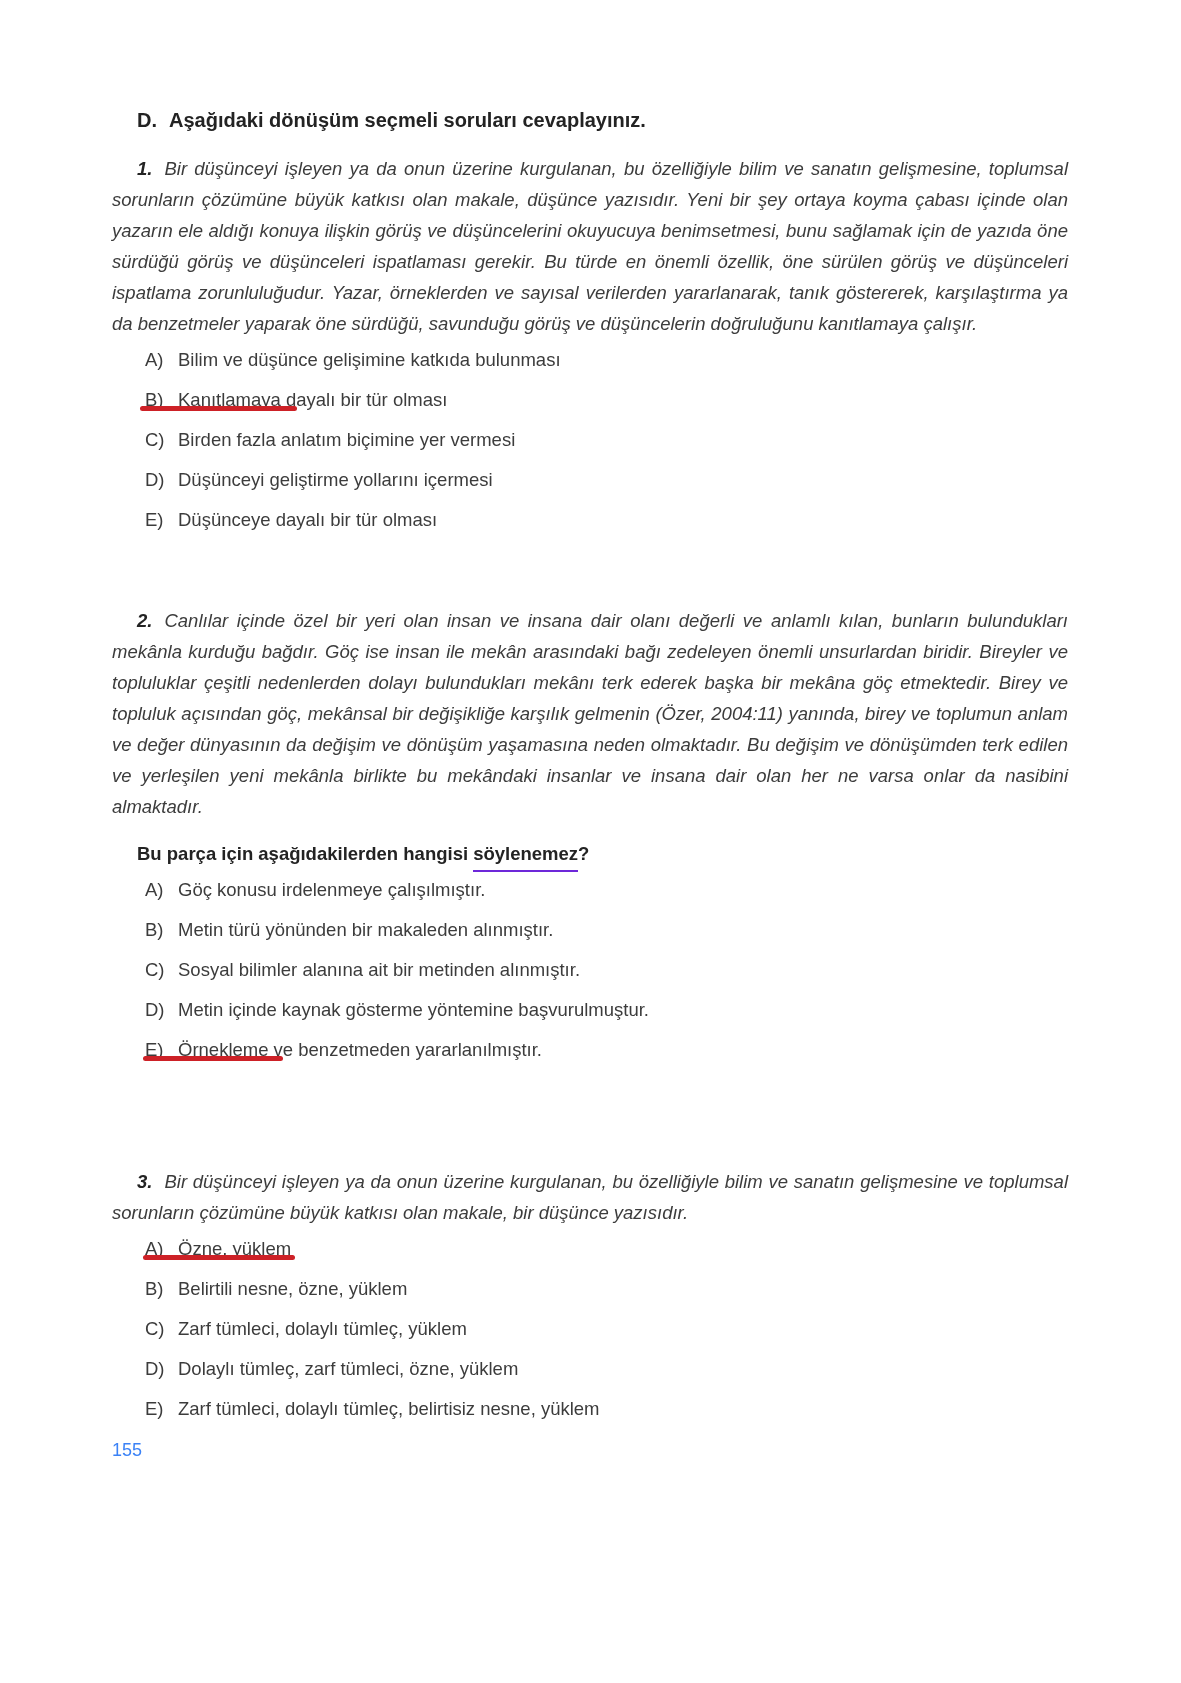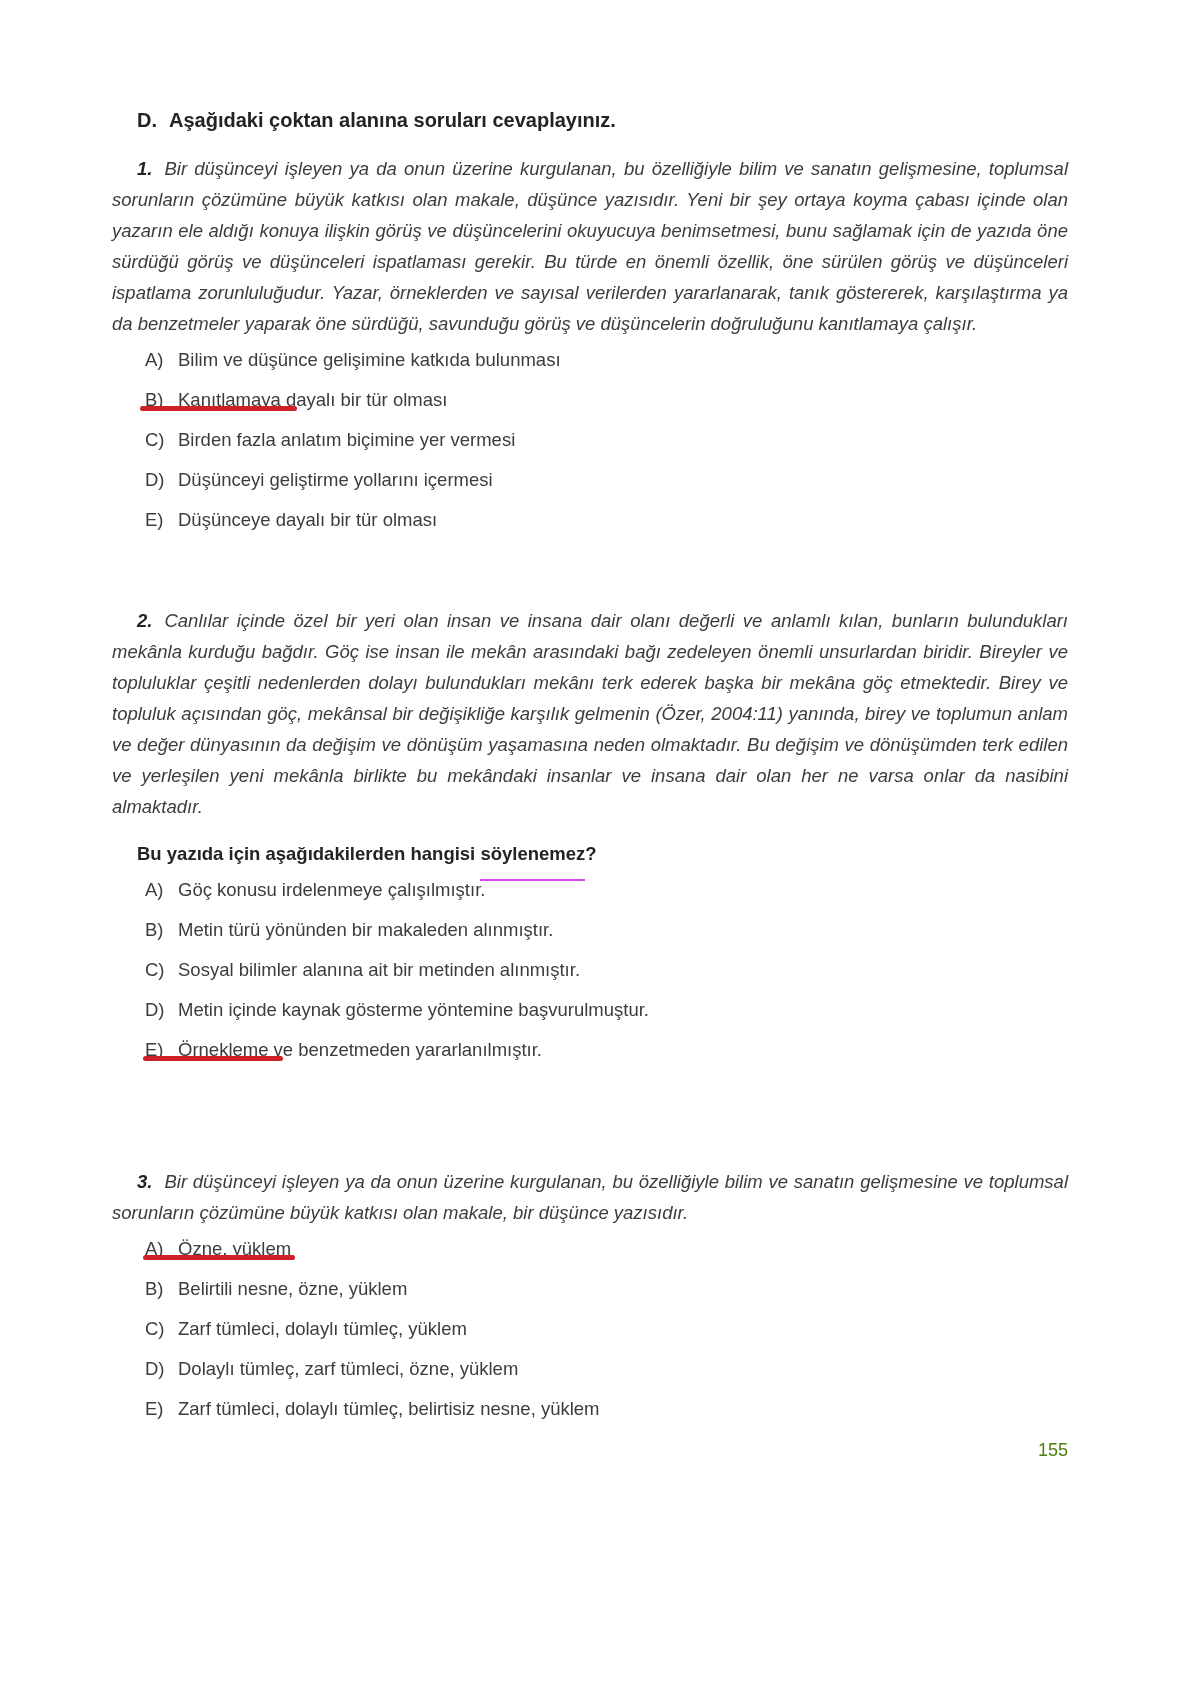--- a/index.html
+++ b/index.html
@@ -27,21 +27,21 @@
     font-size:18.5px;line-height:31px;
     text-align:justify;text-indent:25px;font-style:italic;
   }
   .qnum{color:#232323;margin-right:12px;}
   .stem{
     margin:16px 0 0 0;
     font-weight:bold;font-size:18.5px;line-height:31px;
     text-align:justify;text-indent:25px;color:#232323;
   }
   .q1 .stem{margin-top:24px;}
-  .stem .u{border-bottom:2px solid #d946ef;padding-bottom:15px;}
+  .stem .u{border-bottom:2px solid #6d28d9;padding-bottom:6px;}
   .options{margin:8px 0 0 0;padding:0;list-style:none;}
   .option{
     position:relative;
     display:flex;
     margin:0 0 15px 33px;
     font-size:18.5px;line-height:25px;
   }
   .letter{flex:0 0 33px;width:33px;}
   .otext{flex:1;}
   .rline{
@@ -50,30 +50,30 @@
     display:block;
   }
   .rl-q1b{left:-5px;width:157px;}
   .rl-q2e{left:-2px;width:140px;}
   .rl-q3a{left:-2px;width:152px;}
   .q1{margin-top:17px;}
   .q2{margin-top:73px;}
   .q3{margin-top:104px;}
   .pagenum{
     margin-top:0;
-    text-align:right;
-    font-size:18px;line-height:28px;color:#4d7c0f;
+    text-align:left;
+    font-size:18px;line-height:28px;color:#3b82f6;
   }
 </style>
 </head>
 <body>
 
 <div class="page">
 
-  <h2 class="sec"><b class="seclabel">D.</b><span>Aşağıdaki çoktan alanına soruları cevaplayınız.</span></h2>
+  <h2 class="sec"><b class="seclabel">D.</b><span>Aşağıdaki dönüşüm seçmeli soruları cevaplayınız.</span></h2>
 
   <section class="question q1">
     <p class="qpara"><b class="qnum">1.</b><span>Bir düşünceyi işleyen ya da onun üzerine kurgulanan, bu özelliğiyle bilim ve sanatın gelişmesine, toplumsal sorunların çözümüne büyük katkısı olan makale, düşünce yazısıdır. Yeni bir şey ortaya koyma çabası içinde olan yazarın ele aldığı konuya ilişkin görüş ve düşüncelerini okuyucuya benimsetmesi, bunu sağlamak için de yazıda öne sürdüğü görüş ve düşünceleri ispatlaması gerekir. Bu türde en önemli özellik, öne sürülen görüş ve düşünceleri ispatlama zorunluluğudur. Yazar, örneklerden ve sayısal verilerden yararlanarak, tanık göstererek, karşılaştırma ya da benzetmeler yaparak öne sürdüğü, savunduğu görüş ve düşüncelerin doğruluğunu kanıtlamaya çalışır.</span></p>
     <ul class="options">
       <li class="option">
         <span class="letter">A)</span>
         <span class="otext">Bilim ve düşünce gelişimine katkıda bulunması</span>
       </li>
       <li class="option">
         <span class="letter">B)</span>
@@ -90,21 +90,21 @@
       </li>
       <li class="option">
         <span class="letter">E)</span>
         <span class="otext">Düşünceye dayalı bir tür olması</span>
       </li>
     </ul>
   </section>
 
   <section class="question q2">
     <p class="qpara"><b class="qnum">2.</b><span>Canlılar içinde özel bir yeri olan insan ve insana dair olanı değerli ve anlamlı kılan, bunların bulundukları mekânla kurduğu bağdır. Göç ise insan ile mekân arasındaki bağı zedeleyen önemli unsurlardan biridir. Bireyler ve topluluklar çeşitli nedenlerden dolayı bulundukları mekânı terk ederek başka bir mekâna göç etmektedir. Birey ve topluluk açısından göç, mekânsal bir değişikliğe karşılık gelmenin (Özer, 2004:11) yanında, birey ve toplumun anlam ve değer dünyasının da değişim ve dönüşüm yaşamasına neden olmaktadır. Bu değişim ve dönüşümden terk edilen ve yerleşilen yeni mekânla birlikte bu mekândaki insanlar ve insana dair olan her ne varsa onlar da nasibini almaktadır.</span></p>
-    <p class="stem"><span>Bu yazıda için aşağıdakilerden hangisi </span><span class="u">söylenemez</span><span>?</span></p>
+    <p class="stem"><span>Bu parça için aşağıdakilerden hangisi </span><span class="u">söylenemez</span><span>?</span></p>
     <ul class="options">
       <li class="option">
         <span class="letter">A)</span>
         <span class="otext">Göç konusu irdelenmeye çalışılmıştır.</span>
       </li>
       <li class="option">
         <span class="letter">B)</span>
         <span class="otext">Metin türü yönünden bir makaleden alınmıştır.</span>
       </li>
       <li class="option">

